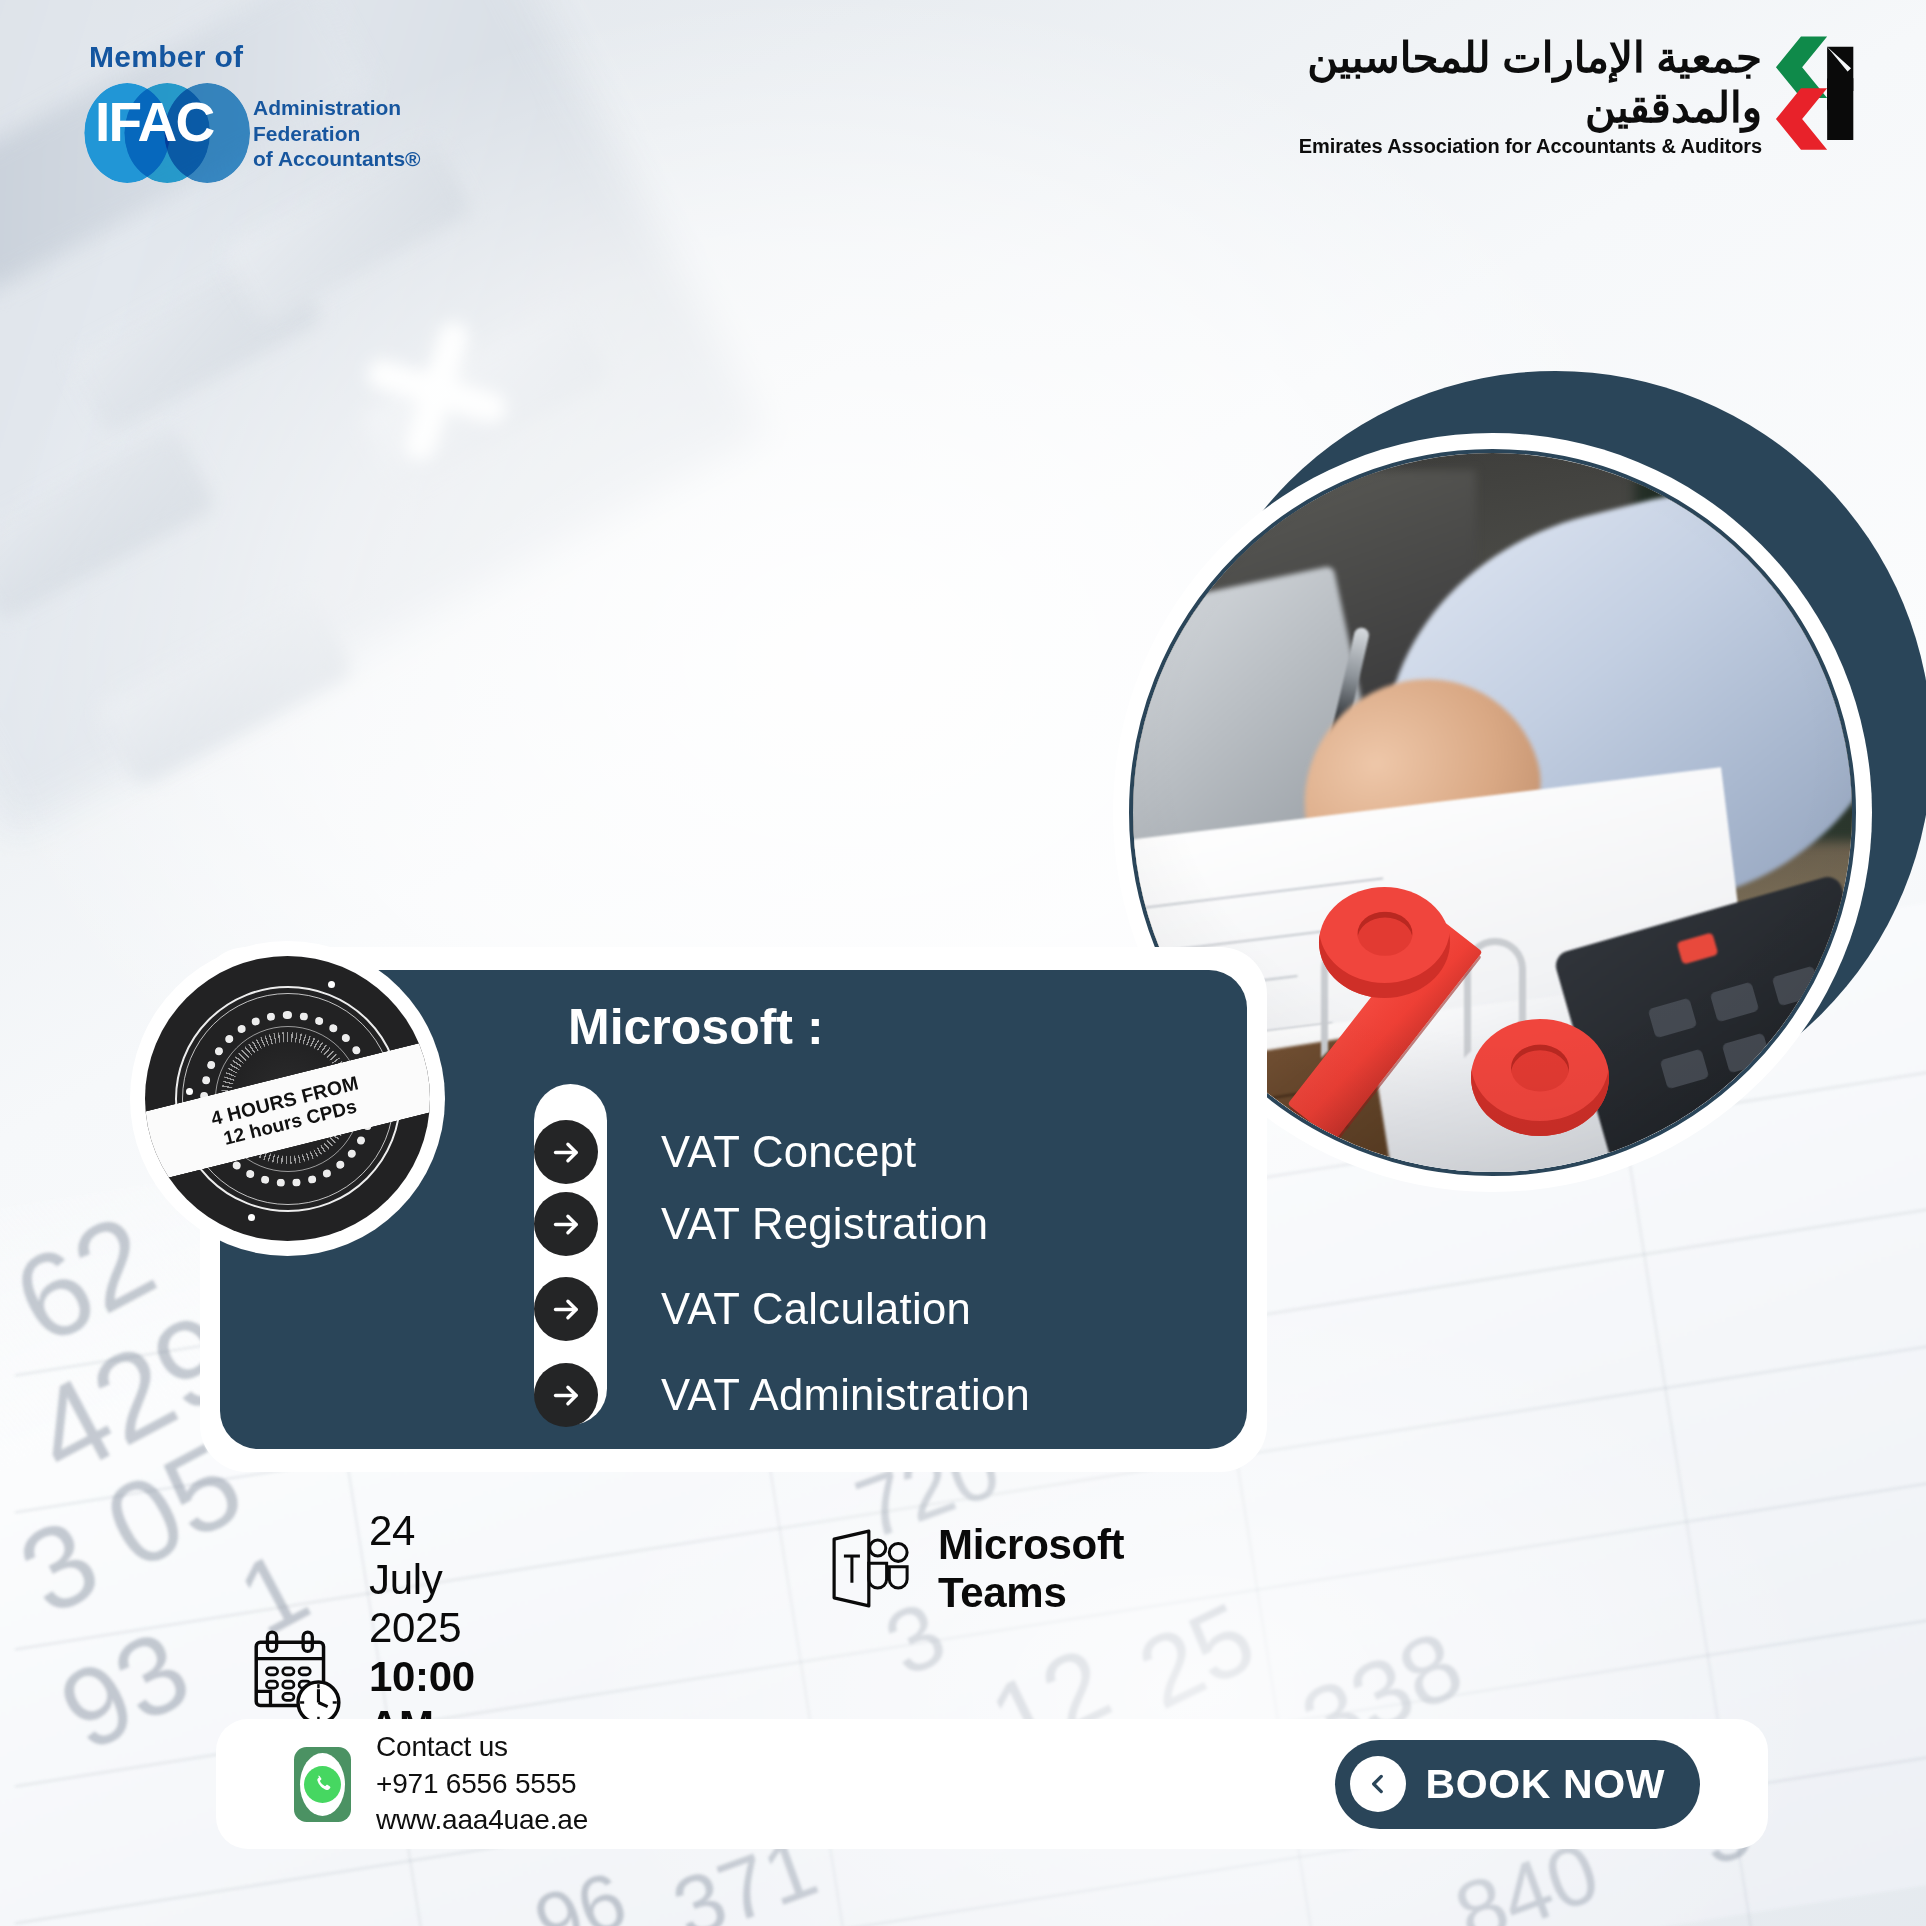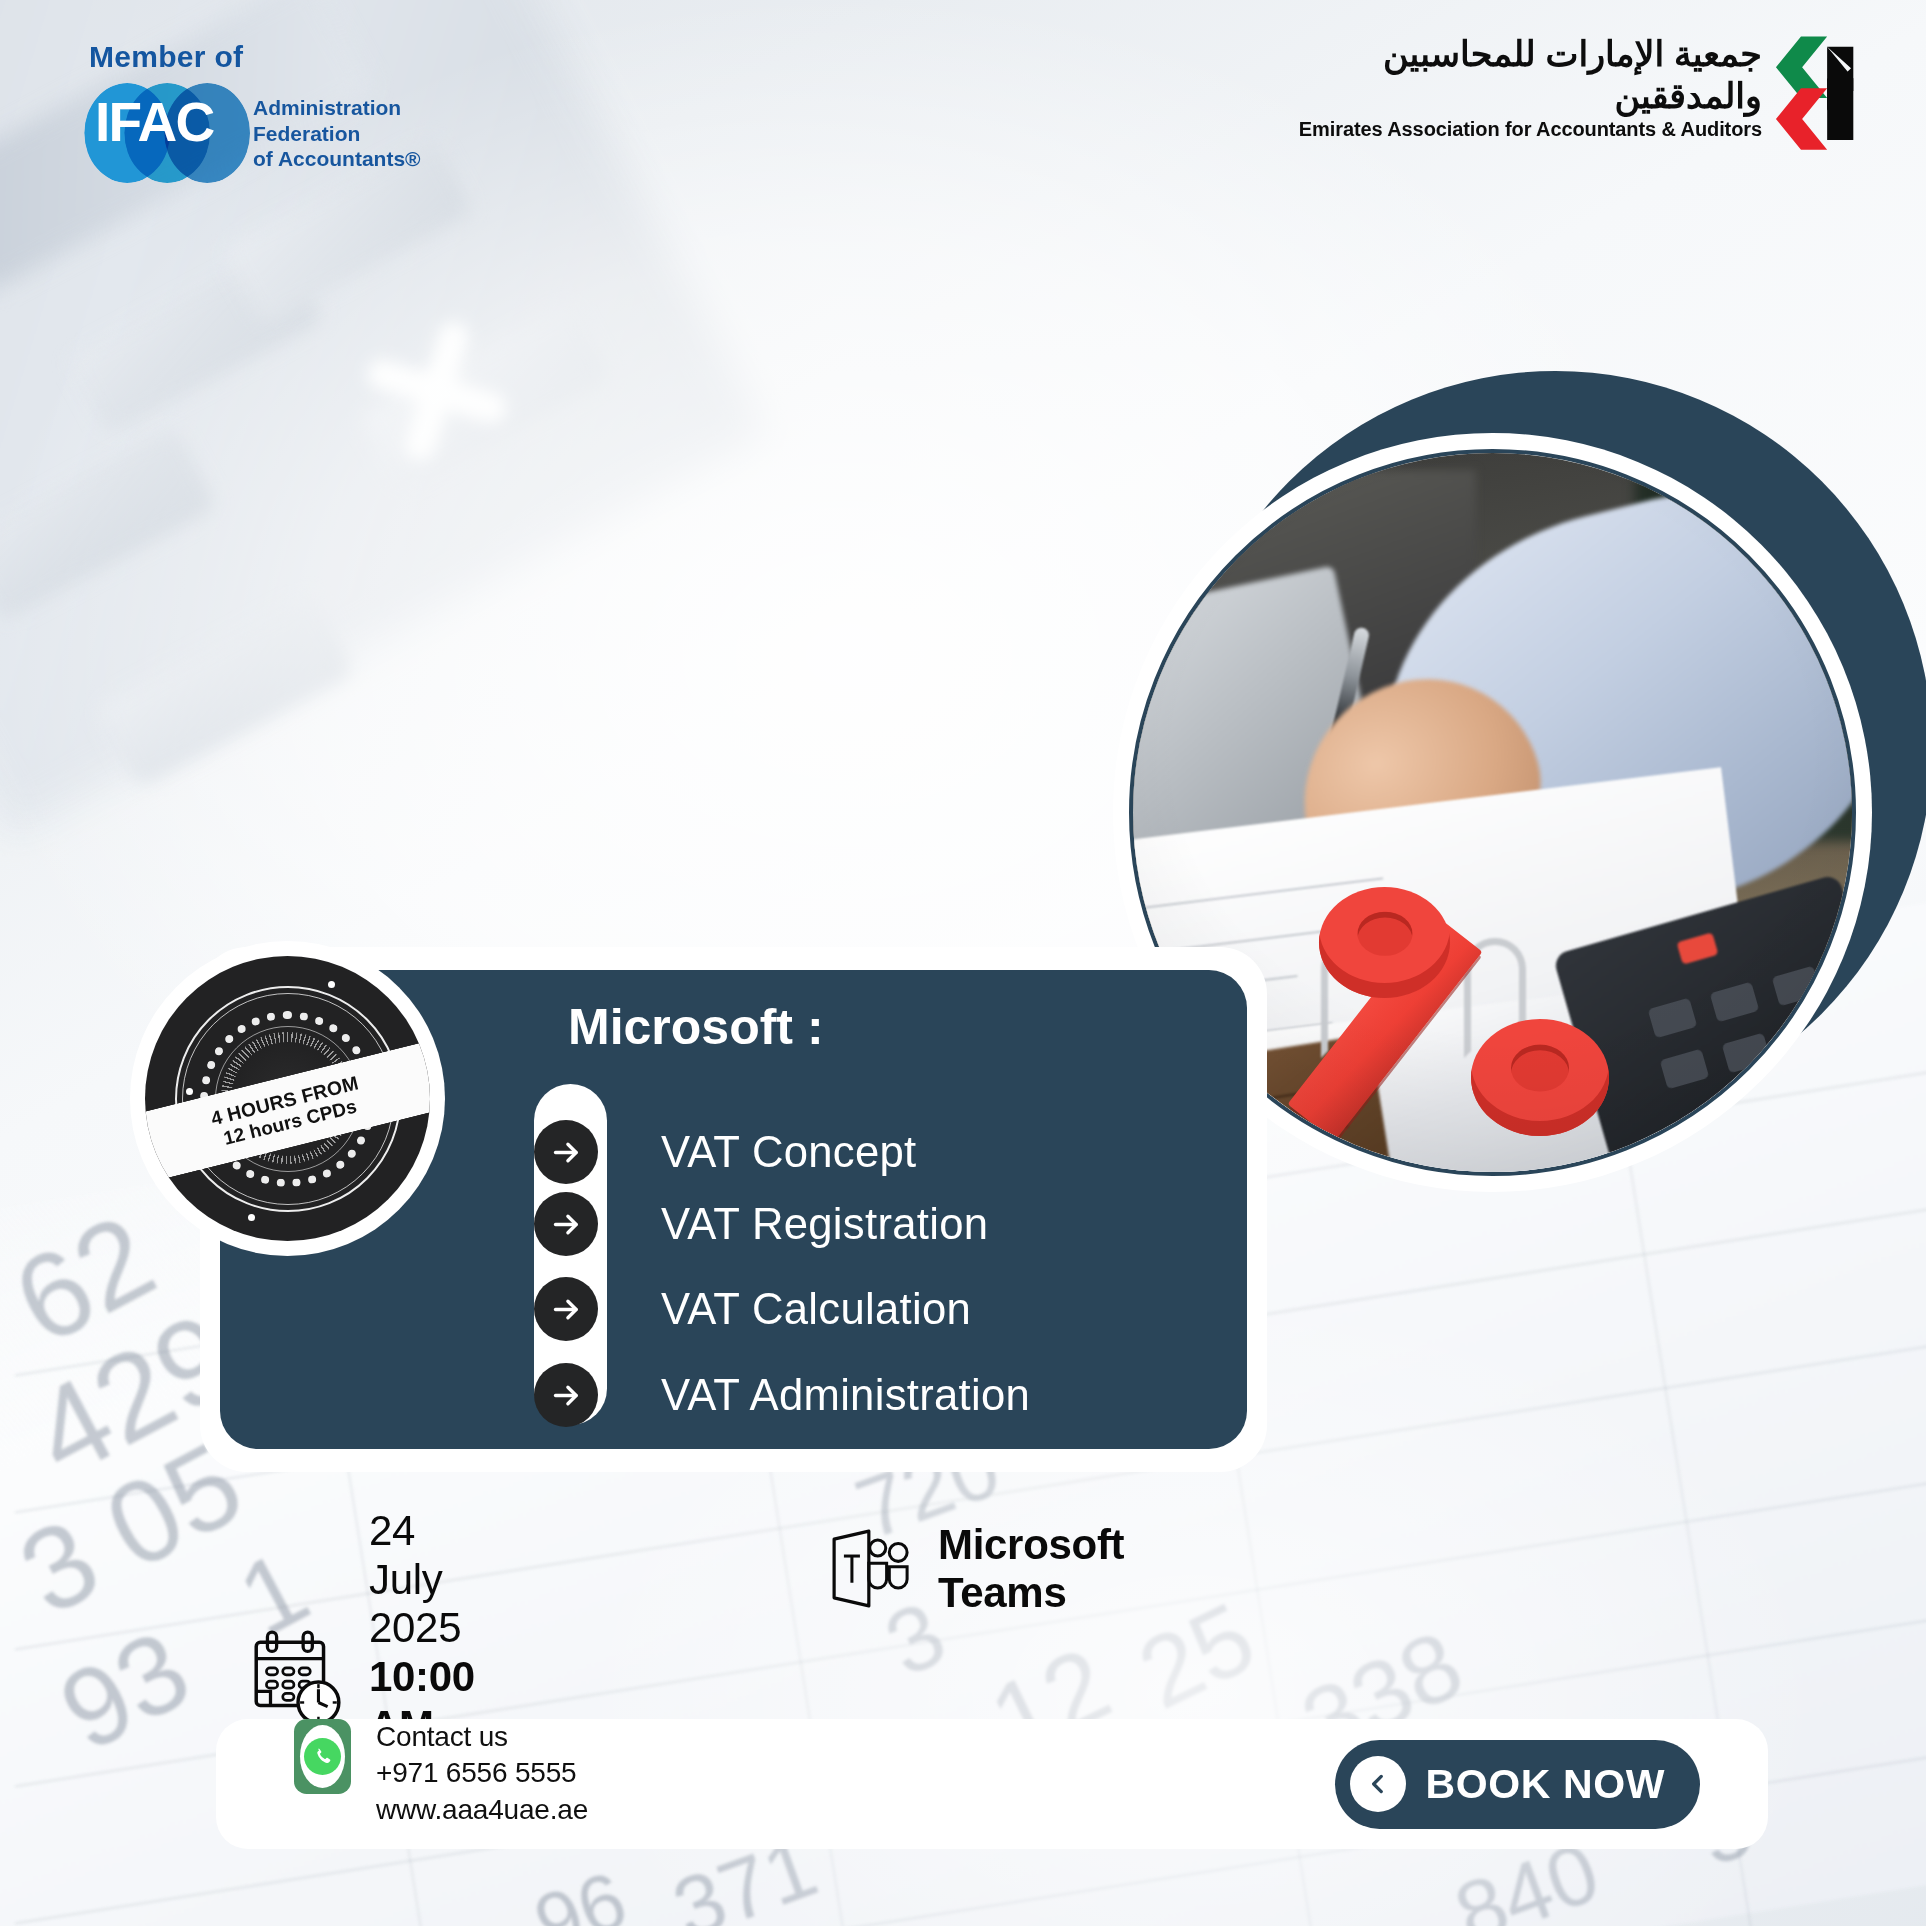--- a/index.html
+++ b/index.html
@@ -117,21 +117,21 @@
     line-height:1;
   }
   .ifac-sub{
     position:absolute; left:180px; top:55px;
     font-size:21px; font-weight:bold; color:#17569e; line-height:1.22;
   }
 
   .eaaa-logo{ position:absolute; right:67px; top:33px; width:616px; height:126px; }
   .eaaa-text{ position:absolute; right:97px; top:0; text-align:right; }
   .eaaa-ar{
-    font-size:35px; font-weight:bold; color:#0d0d0d; direction:rtl;
+    font-size:42px; font-weight:bold; color:#0d0d0d; direction:rtl;
     letter-spacing:0px; line-height:1.2;
   }
   .eaaa-en{
     font-size:20px; font-weight:bold; color:#0d0d0d; margin-top:1px; letter-spacing:-0.1px;
   }
   .eaaa-mark{ position:absolute; right:0; top:1.1px; width:91px; height:117px; }
 
   
   .title-block{ position:absolute; left:0; top:399px; width:925px; }
   .t-training{
@@ -375,21 +375,21 @@
   .meta-teams{ position:absolute; left:582px; top:13.7px; display:flex; align-items:center; }
   .teams-icon{ width:89px; height:89px; flex:0 0 auto; }
   .teams-label{
     margin-left:22px; font-size:42px; font-weight:bold; color:#0a0a0a; letter-spacing:-0.3px;
   }
 
   
   .contact-bar{
     position:absolute; left:216px; top:1719px; width:1552px; height:130px;
     background:#ffffff; border-radius:32px; z-index:8;
-    display:flex; align-items:flex-start;
+    display:flex; align-items:center;
   }
   .wa-icon{
     margin-left:78px; width:57px; height:75px; border-radius:12.6px;
     background:#4b9263;
     display:flex; align-items:center; justify-content:center;
     flex:0 0 auto;
   }
   .wa-oval{
     width:45px; height:63px; border-radius:50%;
     background:#ffffff;

